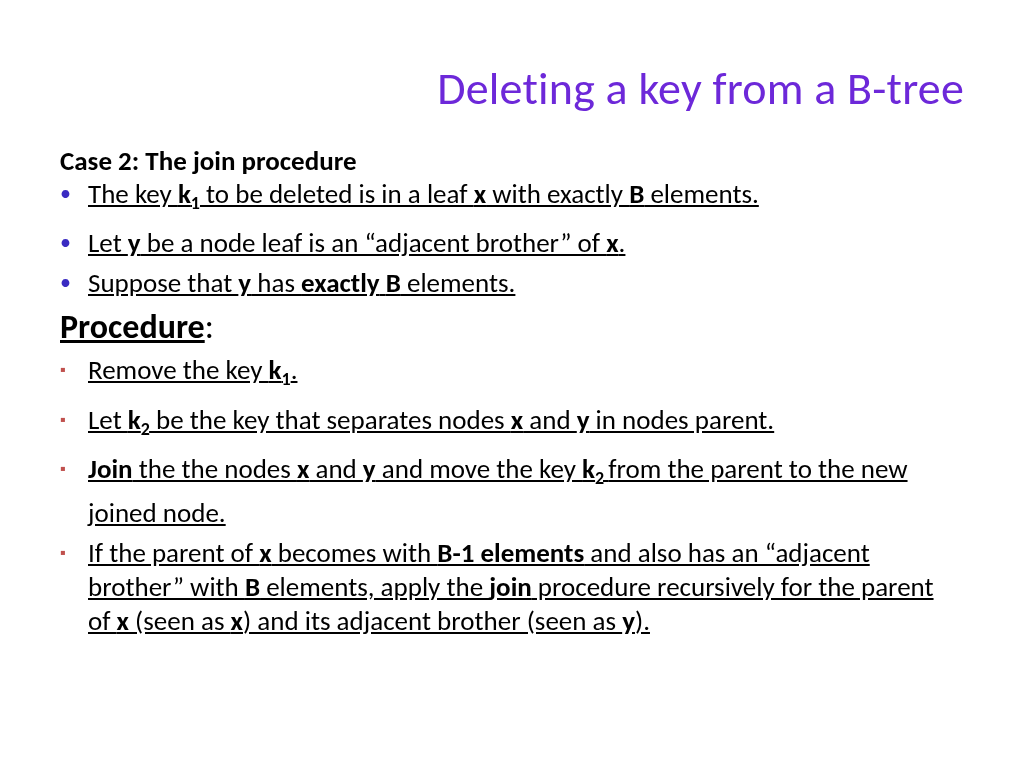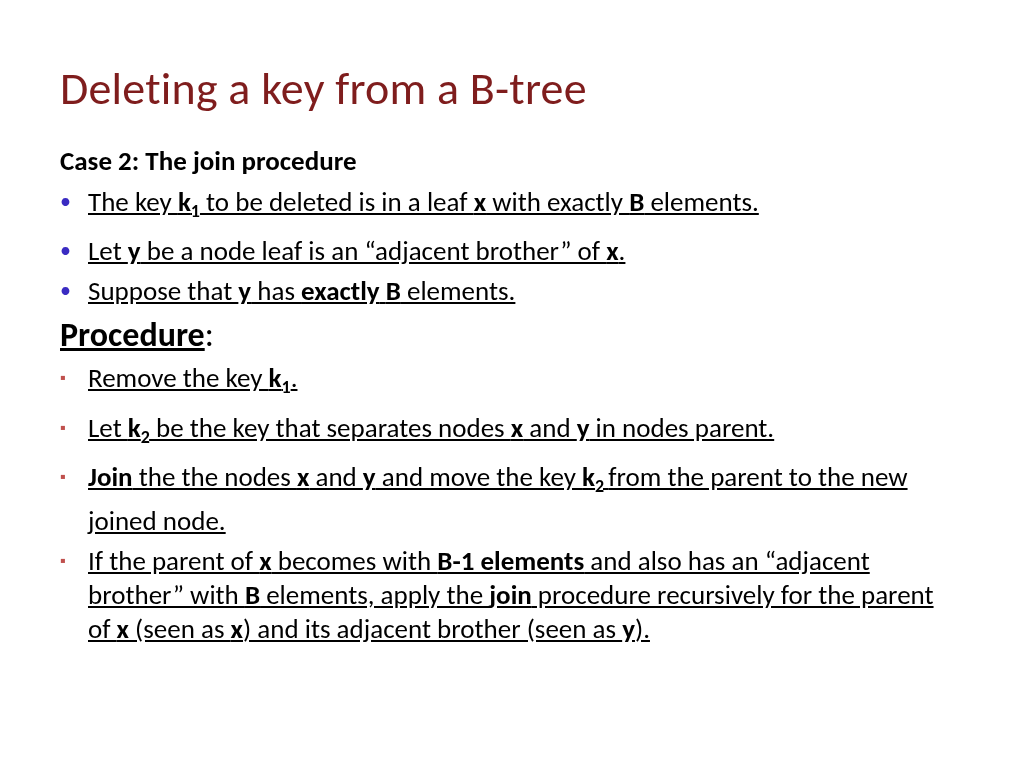--- a/index.html
+++ b/index.html
@@ -10,32 +10,32 @@
     background: #ffffff;
     font-family: Calibri, "Segoe UI", Arial, sans-serif;
     color: #000000;
     overflow: hidden;
   }
   .slide {
     box-sizing: border-box;
     padding: 50px 60px 40px 60px;
   }
   .title {
-    text-align: left;
+    text-align: right;
     font-size: 46px;
-    color: #7f1d1d;
+    color: #6d28d9;
     font-weight: 400;
     margin: 10px 0 28px 0;
     letter-spacing: 0.2px;
   }
   .case-heading {
     font-size: 27px;
     font-weight: bold;
     color: #000;
-    margin-bottom: 8px;
+    margin-bottom: 0;
   }
   ul {
     list-style: none;
     margin: 0;
     padding: 0;
   }
   ul.disc > li::before {
     content: "•";
     color: #3A2BC2;
     font-size: 22px;

